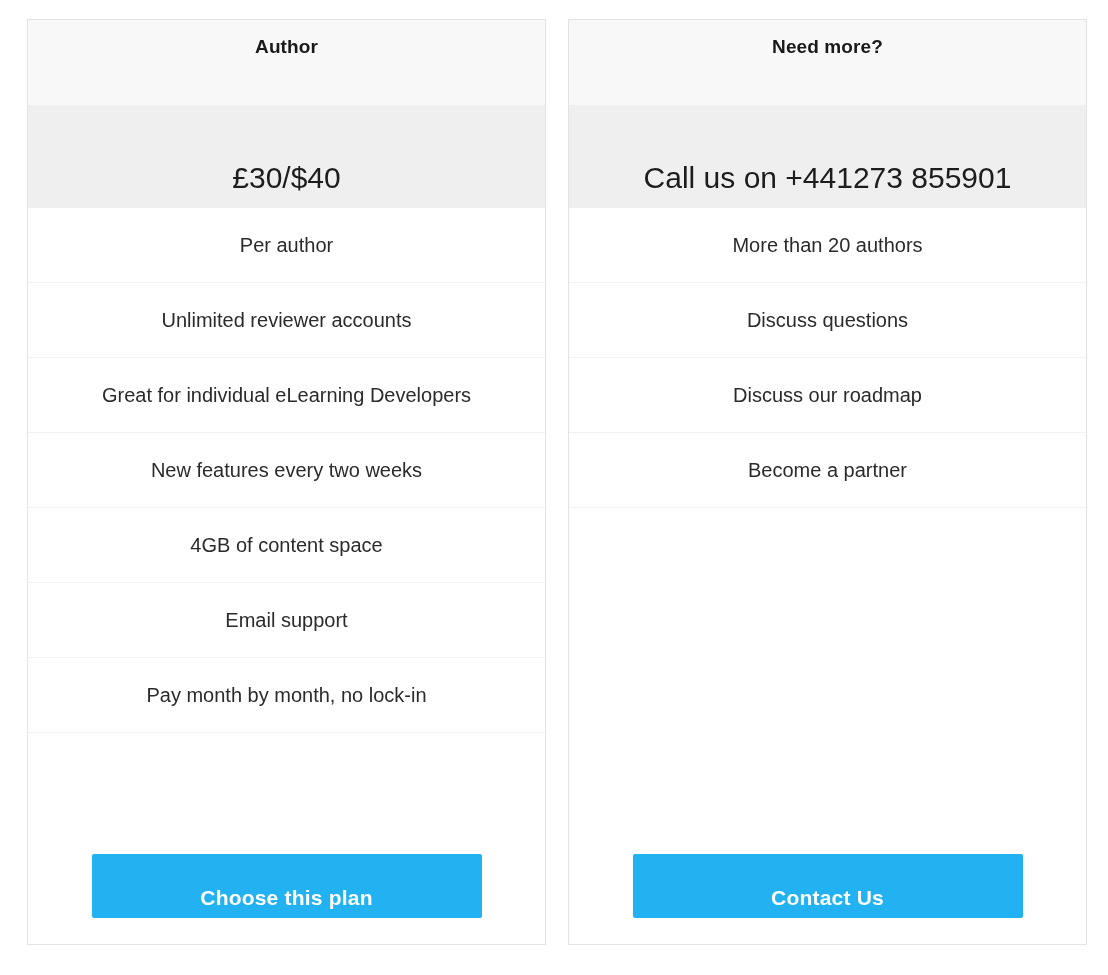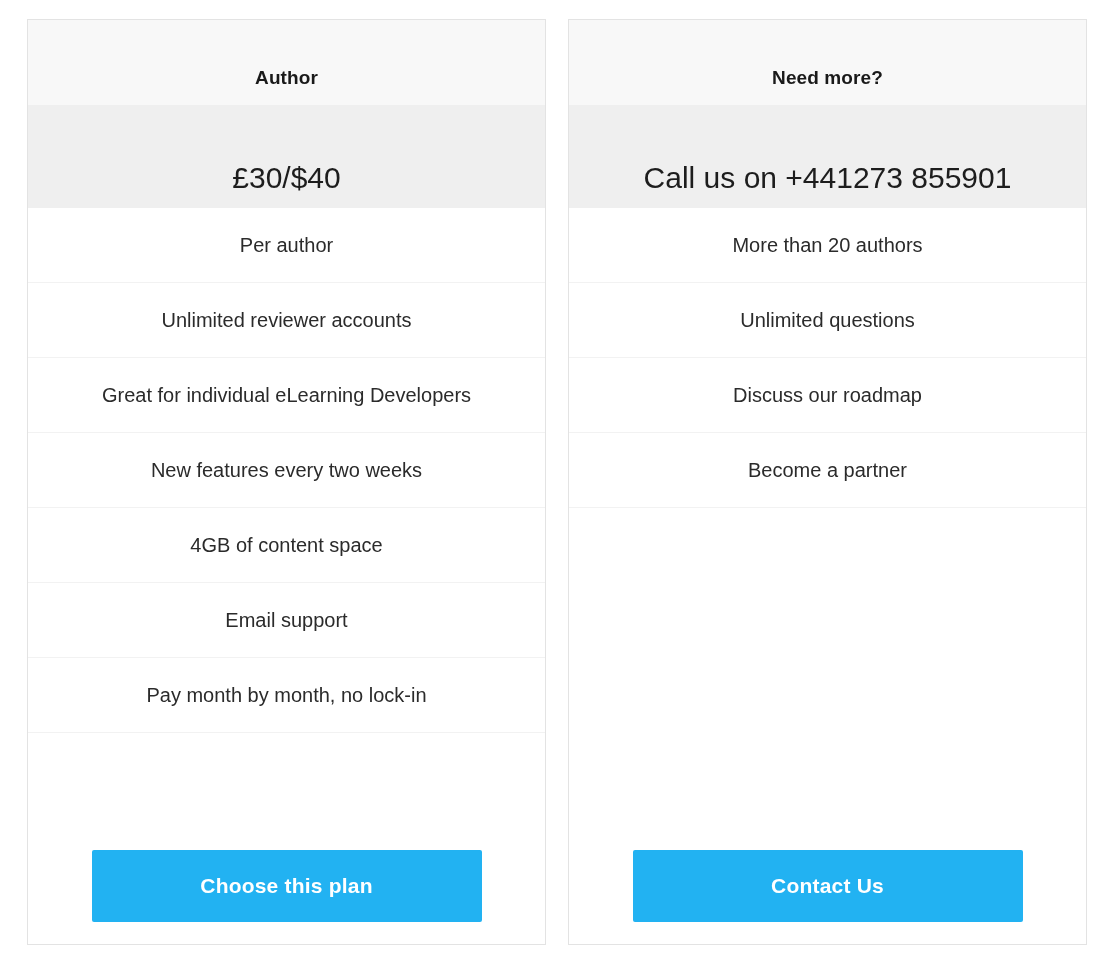--- a/index.html
+++ b/index.html
@@ -33,21 +33,21 @@
     height: 926px;
     display: flex;
     flex-direction: column;
     overflow: hidden;
   }
 
   .plan-header {
     background: #f8f8f8;
     height: 85px;
     display: flex;
-    align-items: flex-end;
+    align-items: flex-start;
     justify-content: center;
     box-sizing: border-box;
     flex: 0 0 auto;
   }
   .plan-header-title {
     font-size: 19px;
     font-weight: bold;
     color: #1a1a1a;
     letter-spacing: 0.1px;
     text-align: center;
@@ -97,32 +97,32 @@
     display: flex;
     align-items: center;
     justify-content: center;
     height: 117px;
     box-sizing: border-box;
   }
   .plan-cta-button {
     display: block;
     width: 390px;
     max-width: 76%;
-    height: 72px;
+    height: 64px;
     line-height: 72px;
     background: #22b2f2;
     color: #ffffff;
     font-size: 21px;
     font-weight: bold;
     text-align: center;
     border: none;
     border-radius: 2px;
     cursor: pointer;
     font-family: "Liberation Sans", sans-serif;
-    padding: 0;
+    padding: 8px;
     letter-spacing: 0.2px;
   }
 </style>
 </head>
 <body>
 
 <div class="pricing-grid">
 
   <section class="plan-card">
     <div class="plan-header">
@@ -147,21 +147,21 @@
 
   <section class="plan-card">
     <div class="plan-header">
       <h2 class="plan-header-title">Need more?</h2>
     </div>
     <div class="plan-price-band">
       <div class="plan-price-text">Call us on +441273 855901</div>
     </div>
     <ul class="plan-features">
       <li class="plan-feature-item">More than 20 authors</li>
-      <li class="plan-feature-item">Unlimited questions</li>
+      <li class="plan-feature-item">Discuss questions</li>
       <li class="plan-feature-item">Discuss our roadmap</li>
       <li class="plan-feature-item">Become a partner</li>
     </ul>
     <div class="plan-action">
       <button type="button" class="plan-cta-button">Contact Us</button>
     </div>
   </section>
 
 </div>
 

